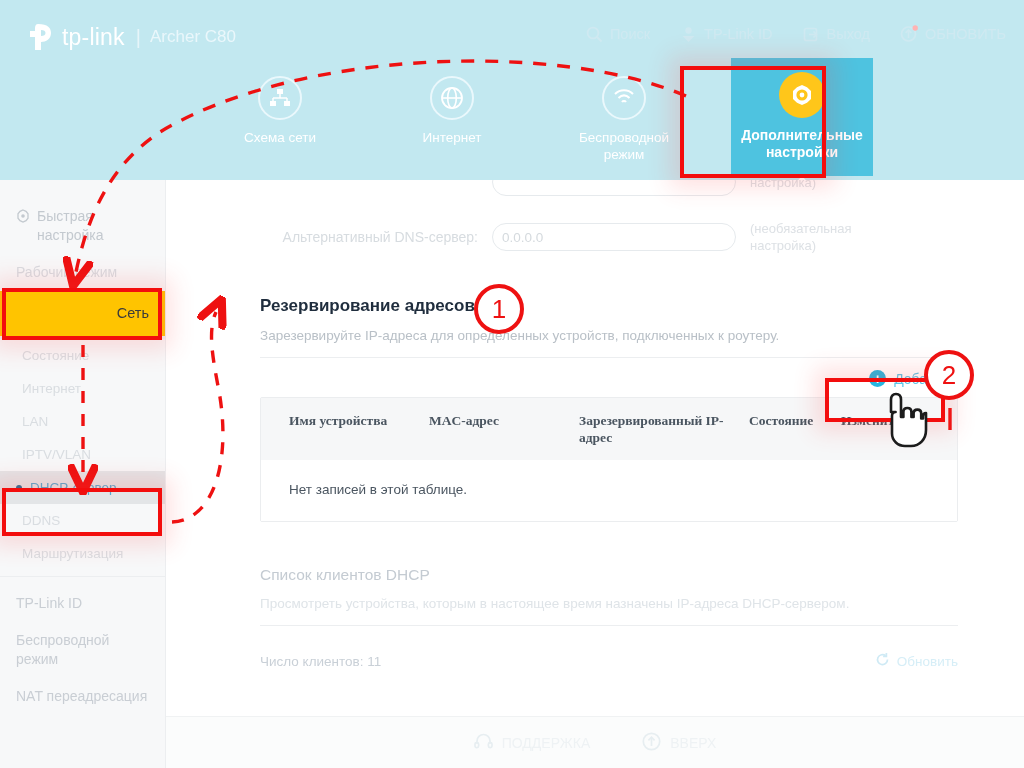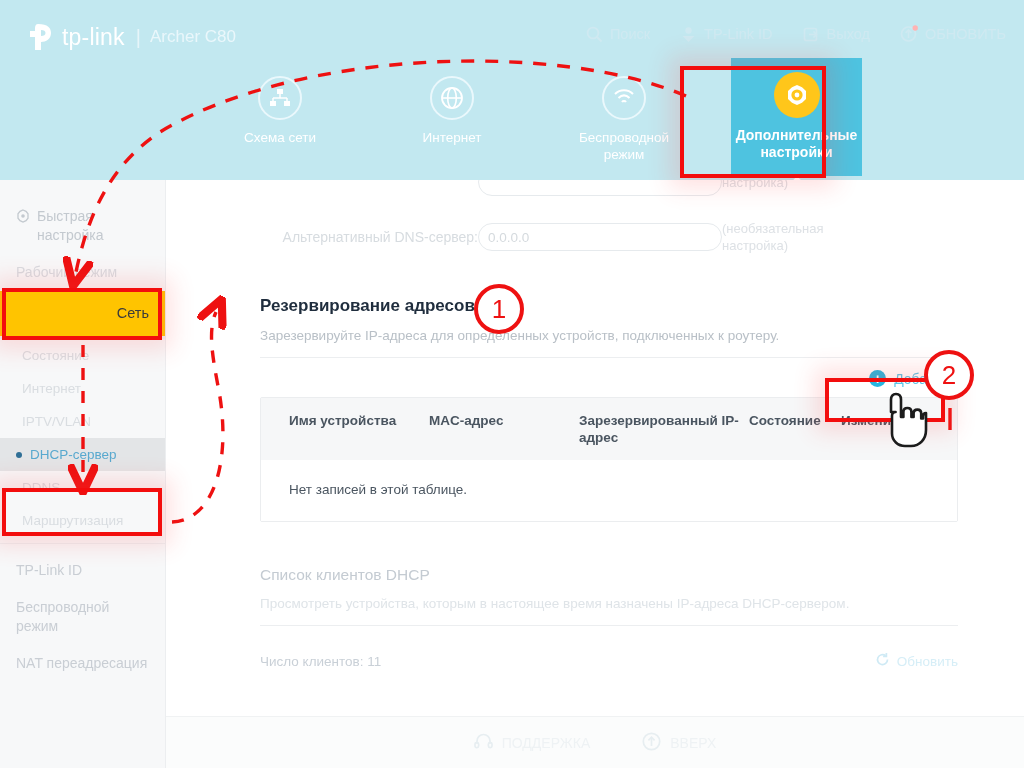--- a/index.html
+++ b/index.html
@@ -44,21 +44,21 @@
     width: 130px; display: flex; flex-direction: column; align-items: center;
     gap: 9px; cursor: pointer; padding-top: 10px;
   }
   .tab .circ {
     width: 44px; height: 44px; border-radius: 50%;
     border: 2px solid #eaf8fc; display: flex; align-items: center; justify-content: center;
   }
   .tab .tlabel {
     font-size: 13.5px; color: #ffffff; text-align: center; line-height: 17px;
   }
-  .tab.active { background: #4ec3e0; width: 131px; padding-top: 14px; padding-bottom: 10px; margin-top: -8px; position: relative;}
+  .tab.active { background: #4ec3e0; width: 142px; padding-top: 14px; padding-bottom: 10px; margin-top: -8px; position: relative;}
   .tab.active .circ { background: #ffc61a; border: none; width: 46px; height: 46px; }
   .tab.active .tlabel { font-weight: bold; font-size: 14px; }
   .tab.active::after {
     content:""; position:absolute; bottom:-12px; left:50%; transform: translateX(-50%);
     border-left: 11px solid transparent; border-right: 11px solid transparent;
     border-bottom: 12px solid #ffffff;
   }
 
   
   .body-wrap { position: absolute; top: 180px; left: 0; width: 1024px; height: 588px; background: #fff; }
@@ -88,21 +88,21 @@
   .sb-sub.active .dot { width:6px; height:6px; border-radius:50%; background:#2f6f96; }
   .sb-group { border-top: 1px solid #eceef0; margin-top: 6px; padding-top: 8px; }
 
   .content {
     position: absolute; left: 166px; top: 0; width: 858px; height: 588px;
     background: #ffffff; padding: 0 0 0 0; overflow: hidden;
   }
   .inner { padding: 0 66px 0 94px; }
 
   
-  .form-row { display:flex; align-items:center; margin-bottom: 6px; }
+  .form-row { display:flex; align-items:center; gap: 14px; margin-bottom: 6px; }
   .form-label { width: 218px; text-align: right; font-size: 14px; color: #d7dce0; }
   .form-input {
     width: 244px; height: 28px; border: 1px solid #e6eaed; border-radius: 14px;
     font-size: 13.5px; color: #d5dade; padding: 0 9px; background: #fff;
     display:flex; align-items:center;
   }
   .form-note { font-size: 13px; color: #dde1e5; line-height: 17px; width: 130px; }
   .row-clip { height: 20px; overflow: hidden; }
 
   .sec-title {
@@ -114,21 +114,21 @@
   .add-row { display:flex; justify-content:flex-end; margin-top: 12px; padding-right: 2px;}
   .add-btn { display:flex; align-items:center; gap: 8px; color:#5ec5e6; font-size: 14px; cursor:pointer; }
   .plus {
     width: 17px; height: 17px; border-radius:50%; background:#29b6e0;
     display:flex; align-items:center; justify-content:center;
     color:#fff; font-size: 15px; line-height: 1; font-weight: bold;
   }
 
   .tbl { margin-top: 10px; border: 1px solid #ebedef; border-radius: 2px; }
   .thead { background:#f6f7f8; display:flex; padding: 14px 0 14px 0; }
-  .th { font-size: 13.5px; color:#4a5560; font-weight: bold; line-height: 17px; }
+  .th { font-size: 13.5px; color:#4a5560; font-weight: bold; line-height: 17px; font-family: Liberation Serif, serif; }
   .th.c1 { width: 168px; padding-left: 28px; }
   .th.c2 { width: 150px; }
   .th.c3 { width: 170px; }
   .th.c4 { width: 92px; }
   .th.c5 { width: 80px; }
   .tbody { padding: 22px 0 24px 28px; background:#fff; font-size:13.5px; color:#4a5560; }
 
   .sec-title.faded { color: #c4cbd2; font-weight: normal; font-size: 15.5px; margin-top: 44px; }
   .sec-desc.faded2 { color: #dfe4e8; }
   .clients-row { display:flex; justify-content:space-between; align-items:center; margin-top: 26px; }
@@ -275,20 +275,21 @@
               <circle cx="7" cy="7" r="1.8" fill="#c3c9cf"></circle>
             </svg>
         </span>
         <span>Быстрая настройка</span>
       </div>
 
       <div class="sb-item faint">Рабочий режим</div>
       <div class="sb-item sel">Сеть</div>
       <div class="sb-sub">Состояние</div>
       <div class="sb-sub">Интернет</div>
+      <div class="sb-sub">LAN</div>
       <div class="sb-sub">IPTV/VLAN</div>
       <div class="sb-sub active">
         <span class="dot"></span>
         <span>DHCP-сервер</span>
       </div>
       <div class="sb-sub">DDNS</div>
       <div class="sb-sub">Маршрутизация</div>
 
       <div class="sb-group">
         <div class="sb-item">TP-Link ID</div>

